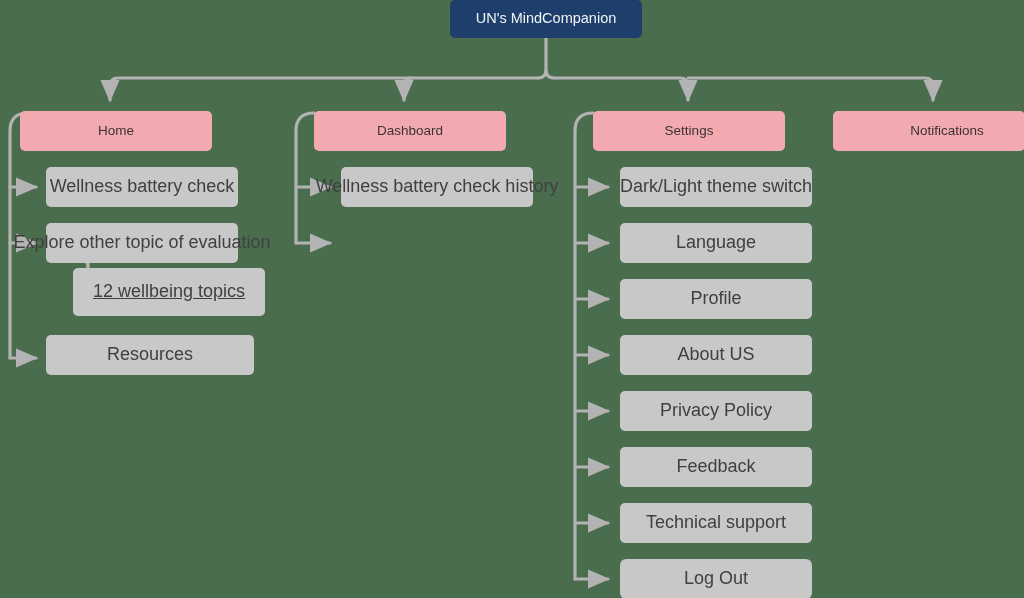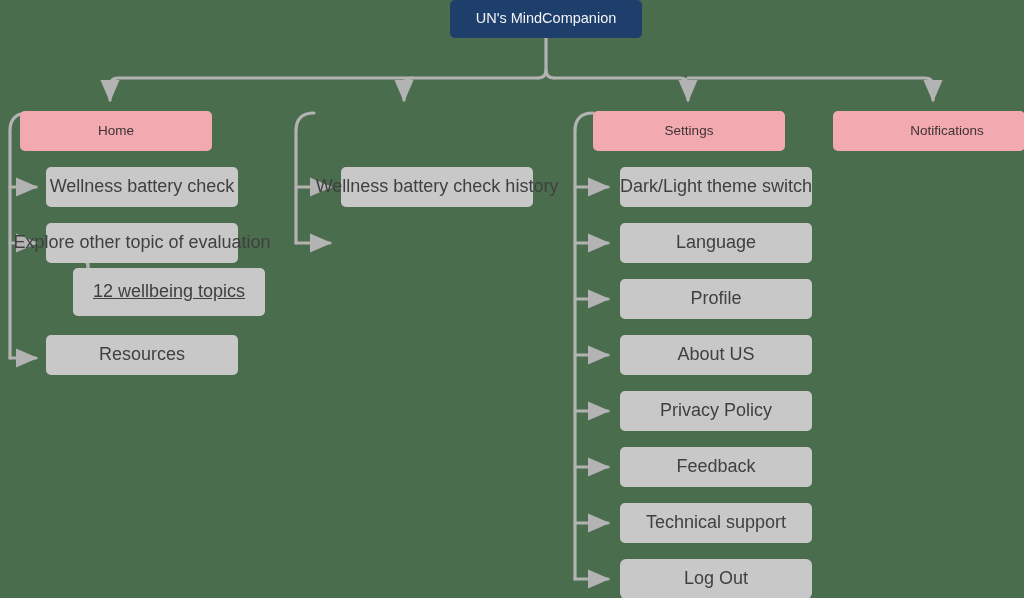--- a/index.html
+++ b/index.html
@@ -99,27 +99,28 @@
       <path d="M 575 411 L 591 411 L 608 411" marker-end="url(#arrow)"></path>
       <path d="M 575 467 L 591 467 L 608 467" marker-end="url(#arrow)"></path>
       <path d="M 575 523 L 591 523 L 608 523" marker-end="url(#arrow)"></path>
       <path d="M 575 579 L 591 579 L 608 579" marker-end="url(#arrow)"></path>
     </g>
   </svg>
 
   <div class="node root" style="left:450px; top:0px; width:192px; height:38px;">UN's MindCompanion</div>
 
   <div class="node section" style="left:20px; top:111px; width:192px; height:40px;">Home</div>
+  <div class="node section" style="left:314px; top:111px; width:192px; height:40px;">Dashboard</div>
   <div class="node section" style="left:593px; top:111px; width:192px; height:40px;">Settings</div>
   <div class="node section" style="left:833px; top:111px; width:192px; height:40px;padding-left:44px;">Notifications</div>
 
   <div class="node leaf" style="left:46px; top:167px; width:192px; height:40px;">Wellness battery check</div>
   <div class="node leaf" style="left:46px; top:223px; width:192px; height:40px;text-align:center;">Explore other topic of evaluation</div>
   <div class="node leaf" style="left:73px; top:268px; width:192px; height:48px;text-decoration:underline;">12 wellbeing topics</div>
-  <div class="node leaf" style="left:46px; top:335px; width:192px; height:40px;text-align:center;">Resources</div>
+  <div class="node leaf" style="left:46px; top:335px; width:208px; height:40px;text-align:center;">Resources</div>
 
   <div class="node leaf" style="left:341px; top:167px; width:192px; height:40px;">Wellness battery check history</div>
 
   <div class="node leaf" style="left:620px; top:167px; width:192px; height:40px;">Dark/Light theme switch</div>
   <div class="node leaf" style="left:620px; top:223px; width:192px; height:40px;">Language</div>
   <div class="node leaf" style="left:620px; top:279px; width:192px; height:40px;">Profile</div>
   <div class="node leaf" style="left:620px; top:335px; width:192px; height:40px;">About US</div>
   <div class="node leaf" style="left:620px; top:391px; width:192px; height:40px;">Privacy Policy</div>
   <div class="node leaf" style="left:620px; top:447px; width:192px; height:40px;">Feedback</div>
   <div class="node leaf" style="left:620px; top:503px; width:192px; height:40px;">Technical support</div>

